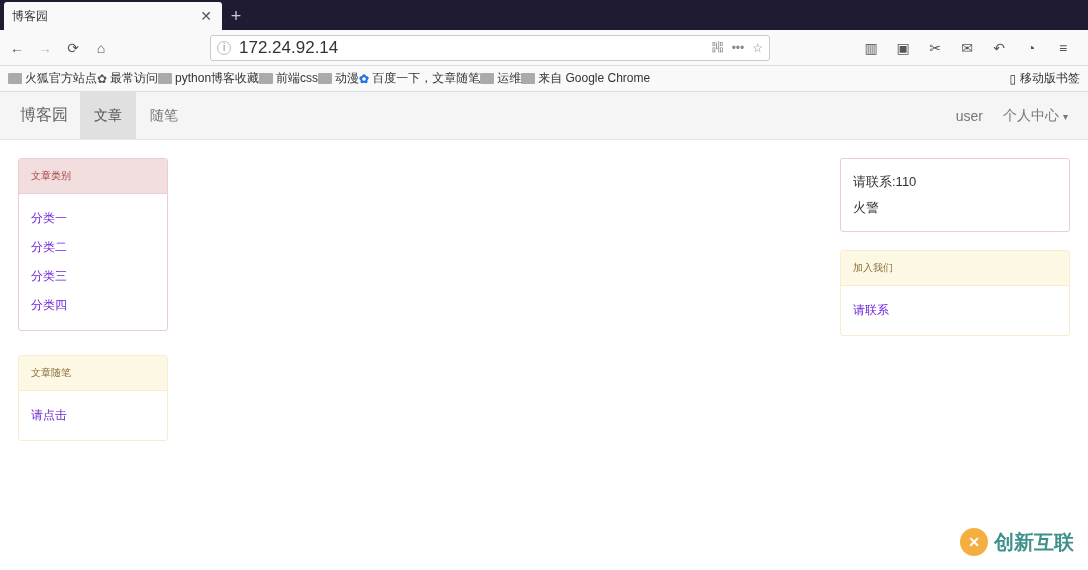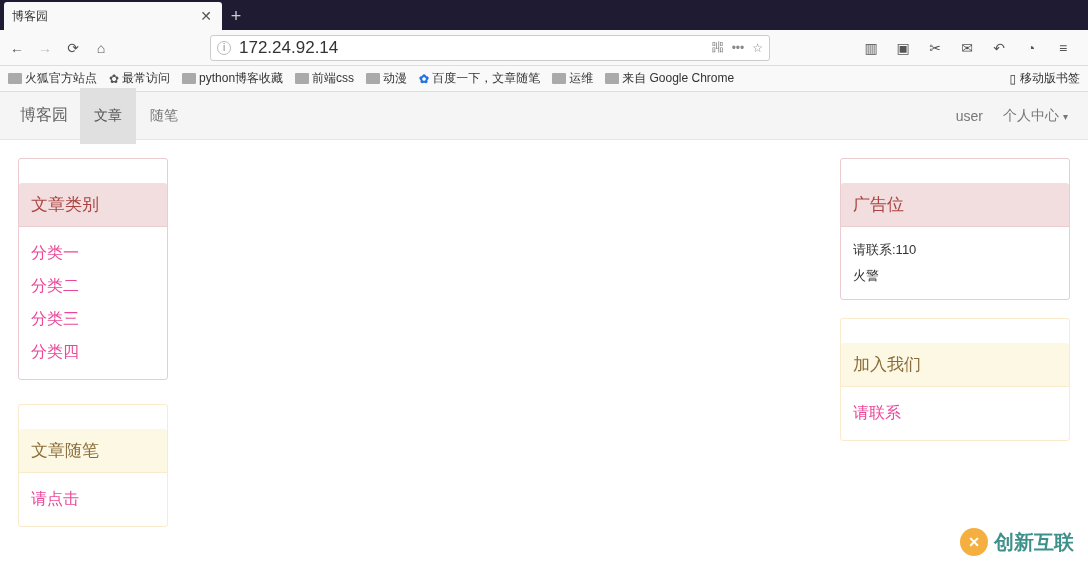--- a/index.html
+++ b/index.html
@@ -13,47 +13,47 @@
     .newtab { width: 28px; height: 28px; display:flex; align-items:center; justify-content:center; color:#ccc; font-size:18px; }
 
     .navbar { background: #f9f9fa; height: 36px; border-bottom: 1px solid #ddd; display:flex; align-items:center; padding: 0 8px; gap: 10px; }
     .nav-icon { width: 18px; height: 18px; display:flex; align-items:center; justify-content:center; color:#555; font-size:14px; }
     .urlbar { flex: 0 0 560px; background: #fff; border: 1px solid #ccc; height: 26px; border-radius: 3px; display:flex; align-items:center; padding: 0 6px; gap: 8px; margin-left: 90px; }
     .urlbar .info { color:#888; font-size:12px; border:1px solid #bbb; border-radius:50%; width:14px; height:14px; display:flex; align-items:center; justify-content:center; font-size:10px; }
     .urlbar .addr { flex:1; font-size:17px; color:#333; }
     .urlbar .qr { color:#888; font-size:12px; }
     .right-icons { margin-left:auto; display:flex; gap:14px; padding-right:8px; }
 
-    .bm-bar { background: #f9f9fa; height: 26px; border-bottom: 1px solid #ddd; display:flex; align-items:center; padding: 0 8px; gap: 12px; font-size: 12px; color:#333; }
+    .bm-bar { background: #f9f9fa; height: 26px; border-bottom: 1px solid #ddd; display:flex; align-items:center; padding: 0 8px; font-size: 12px; color:#333; }
     .bm-item { display:flex; align-items:center; gap:3px; }
     .folder-icon { width:14px; height:11px; background:#aaa; border-radius:1px; position:relative; }
     .gear { color:#555; }
     .baidu-paw { color:#2271e0; font-weight:bold; }
     .bm-right { margin-left:auto; display:flex; align-items:center; gap:4px; }
 
     
     .page-nav { background:#f5f5f5; height: 48px; display:flex; align-items:center; padding: 0 20px; font-size:14px; border-bottom:1px solid #e6e6e6; }
     .brand { font-size:16px; color:#666; margin-right:12px; }
-    .nav-link { padding: 0 14px; height:56px; display:flex; align-items:center; color:#777; text-decoration:none; }
+    .nav-link { padding: 0 14px; height:47px; display:flex; align-items:center; color:#777; text-decoration:none; }
     .nav-link.active { background:#e0e0e0; color:#555; }
     .nav-right { margin-left:auto; display:flex; align-items:center; gap:20px; color:#777; font-size:14px; }
     .caret { font-size:10px; margin-left:4px; }
 
     .content { display:flex; padding: 18px; gap: 12px; }
     .left-col { width: 150px; display:flex; flex-direction:column; gap: 24px; }
     .right-col { margin-left:auto; width: 230px; display:flex; flex-direction:column; gap: 18px; }
 
     .panel { border:1px solid #ddd; border-radius:3px; background:#fff; }
-    .panel-head { padding: 10px 12px; font-size:17px; border-bottom:1px solid #ddd; border-top-left-radius:3px; border-top-right-radius:3px;margin-top:24px; }
+    .panel-head { padding: 10px 12px; font-size:10px; border-bottom:1px solid #ddd; border-top-left-radius:3px; border-top-right-radius:3px; }
     .panel-head.red { background:#f2dede; color:#a94442; border-color:#ebccd1; }
     .panel-head.yellow { background:#fcf8e3; color:#8a6d3b; border-color:#faebcc; }
     .panel.red { border-color:#ebccd1; }
     .panel.yellow { border-color:#faebcc; }
     .panel-body { padding: 10px 12px; font-size:13px; }
-    .cat-link { display:block; color:#ec4899; padding:6px 0; font-size:16px; }
+    .cat-link { display:block; color:#6d28d9; padding:6px 0; font-size:12px; }
     .plain-text { color:#333; padding:4px 0; display:block; }
 
     .watermark { position:absolute; right:14px; bottom:14px; display:flex; align-items:center; gap:6px; opacity:0.8; }
     .wm-circle { width:28px; height:28px; border-radius:50%; background:#f39c12; display:flex; align-items:center; justify-content:center; color:#fff; font-weight:bold; font-size:14px; }
     .wm-text { color:#0f766e; font-size:20px; font-weight:bold; }
   </style>
 </head>
 <body>
 
 <div class="titlebar">
@@ -150,21 +150,20 @@
     <div class="panel yellow">
       <div class="panel-head yellow">文章随笔</div>
       <div class="panel-body">
         <a class="cat-link">请点击</a>
       </div>
     </div>
   </div>
 
   <div class="right-col">
     <div class="panel red">
-      <div class="panel-head red">广告位</div>
       <div class="panel-body">
         <span class="plain-text">请联系:110</span>
         <span class="plain-text">火警</span>
       </div>
     </div>
     <div class="panel yellow">
       <div class="panel-head yellow">加入我们</div>
       <div class="panel-body">
         <a class="cat-link">请联系</a>
       </div>

